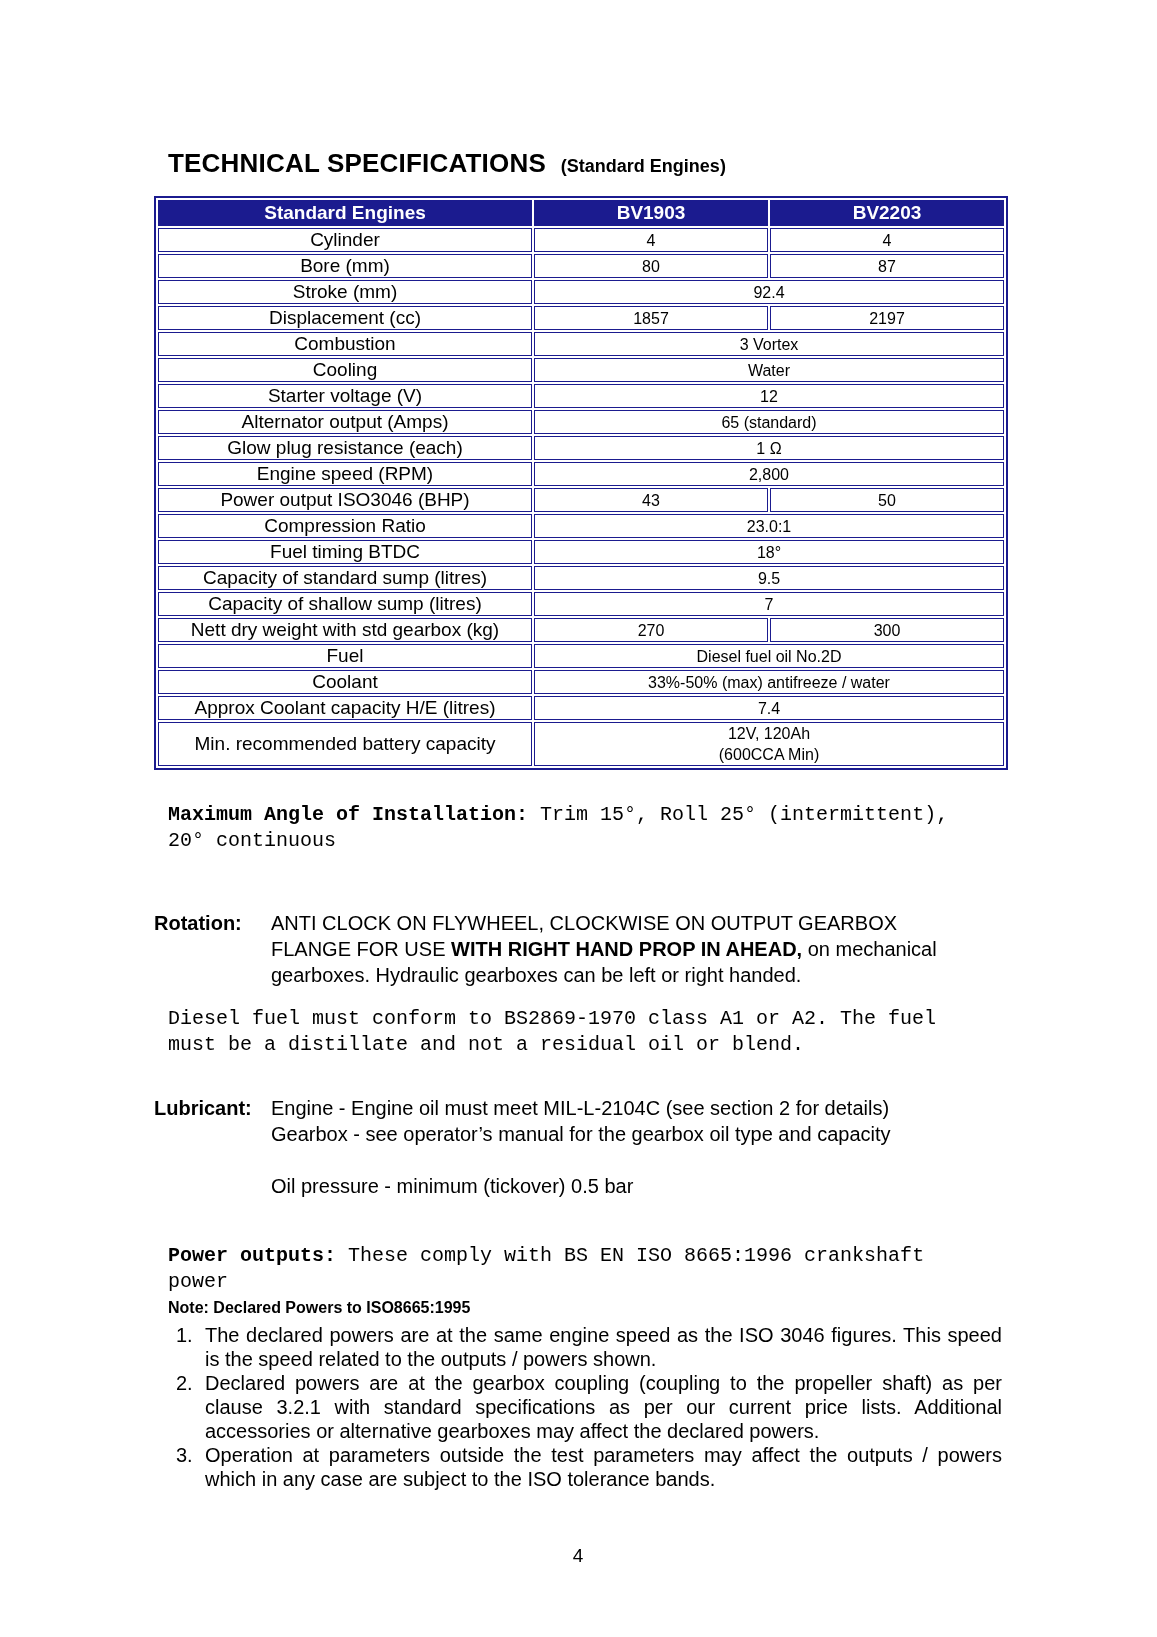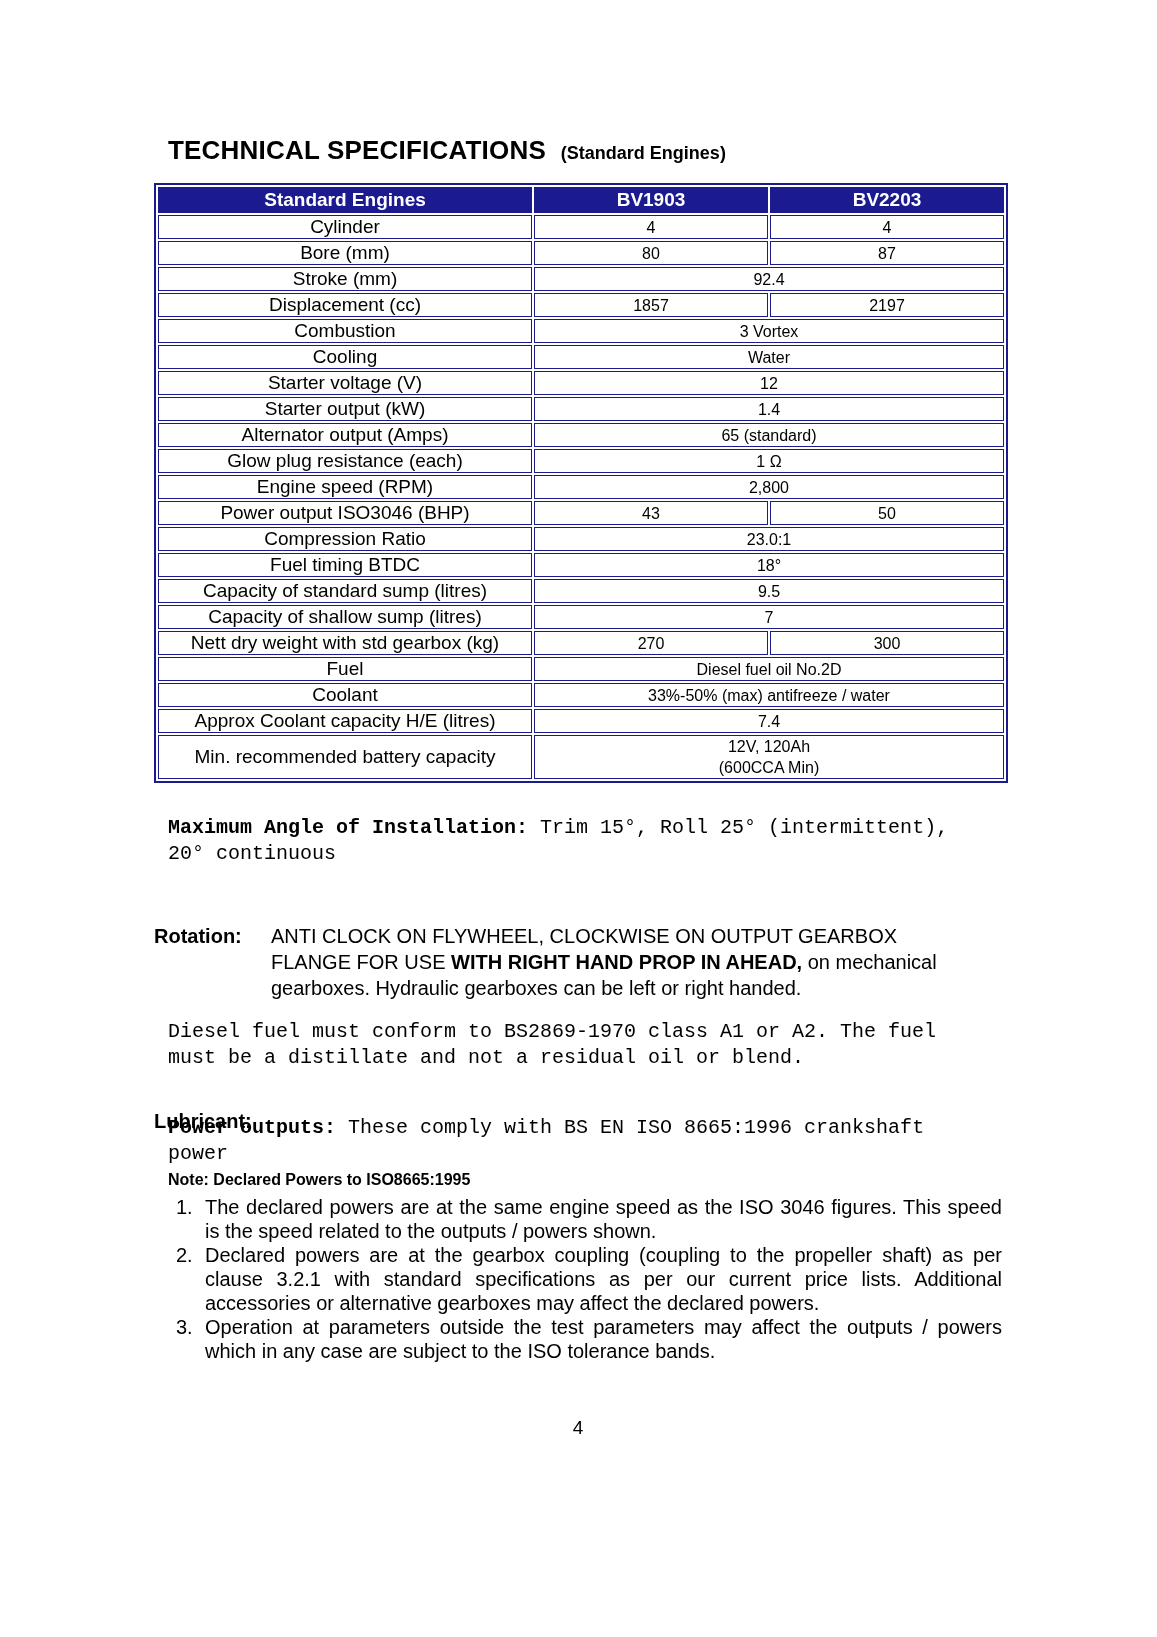--- a/index.html
+++ b/index.html
@@ -2,21 +2,21 @@
 <html><head>
 <meta charset="utf-8">
 <style>
   html, body { margin: 0; padding: 0; background: #ffffff; }
   body {
     width: 1157px; height: 1637px;
     font-family: "Liberation Sans", sans-serif;
     color: #000;
   }
   .page { position: relative; width: 1157px; height: 1637px; overflow: hidden; background: #fff; }
-  .content { position: absolute; left: 154px; top: 130px; width: 848px; }
+  .content { position: absolute; left: 154px; top: 143px; width: 848px; }
 
   .title { margin: 0 0 0 14px; white-space: nowrap; }
   .title-main { font-size: 26px; font-weight: bold; letter-spacing: 0.2px; }
   .title-sub { font-size: 18px; font-weight: bold; margin-left: 6px; }
 
   table.spec {
     border-collapse: separate; border-spacing: 2px;
     border: 2px solid #1b1b8f;
     width: 848px; margin-top: 16px; table-layout: fixed;
   }
@@ -108,24 +108,20 @@
         </tr>
         <tr>
           <td class="lbl">Cooling</td>
           <td class="val" colspan="2">Water</td>
         </tr>
         <tr>
           <td class="lbl">Starter voltage (V)</td>
           <td class="val" colspan="2">12</td>
         </tr>
         <tr>
-          <td class="lbl">Starter output (kW)</td>
-          <td class="val" colspan="2">1.4</td>
-        </tr>
-        <tr>
           <td class="lbl">Alternator output (Amps)</td>
           <td class="val" colspan="2">65 (standard)</td>
         </tr>
         <tr>
           <td class="lbl">Glow plug resistance (each)</td>
           <td class="val" colspan="2">1 Ω</td>
         </tr>
         <tr>
           <td class="lbl">Engine speed (RPM)</td>
           <td class="val" colspan="2">2,800</td>
@@ -180,20 +176,25 @@
 
     <div class="hang mt-rotation">
       <span class="hang-label b">Rotation:</span>
       <div class="hang-body"><span>ANTI CLOCK ON FLYWHEEL, CLOCKWISE ON OUTPUT GEARBOX FLANGE FOR USE </span><span class="b">WITH RIGHT HAND PROP IN AHEAD,</span><span> on mechanical gearboxes. Hydraulic gearboxes can be left or right handed.</span></div>
     </div>
 
     <p class="para mt-diesel">Diesel fuel must conform to BS2869-1970 class A1 or A2. The fuel must be a distillate and not a residual oil or blend.</p>
 
     <div class="hang mt-lubricant">
       <span class="hang-label b">Lubricant:</span>
+      <div class="hang-body">
+        <div class="line">Engine - Engine oil must meet MIL-L-2104C (see section 2 for details)</div>
+        <div class="line">Gearbox - see operator’s manual for the gearbox oil type and capacity</div>
+        <div class="line oil-line">Oil pressure - minimum (tickover) 0.5 bar</div>
+      </div>
     </div>
 
     <p class="para mt-power"><span class="b">Power outputs:</span><span> These comply with BS EN ISO 8665:1996 crankshaft power</span></p>
 
     <div class="note-heading mt-note">Note: Declared Powers to ISO8665:1995</div>
 
     <div class="list-item">
       <span class="li-num">1.</span>
       <div class="li-text">The declared powers are at the same engine speed as the ISO 3046 figures.  This speed is the speed related to the outputs / powers shown.</div>
     </div>

